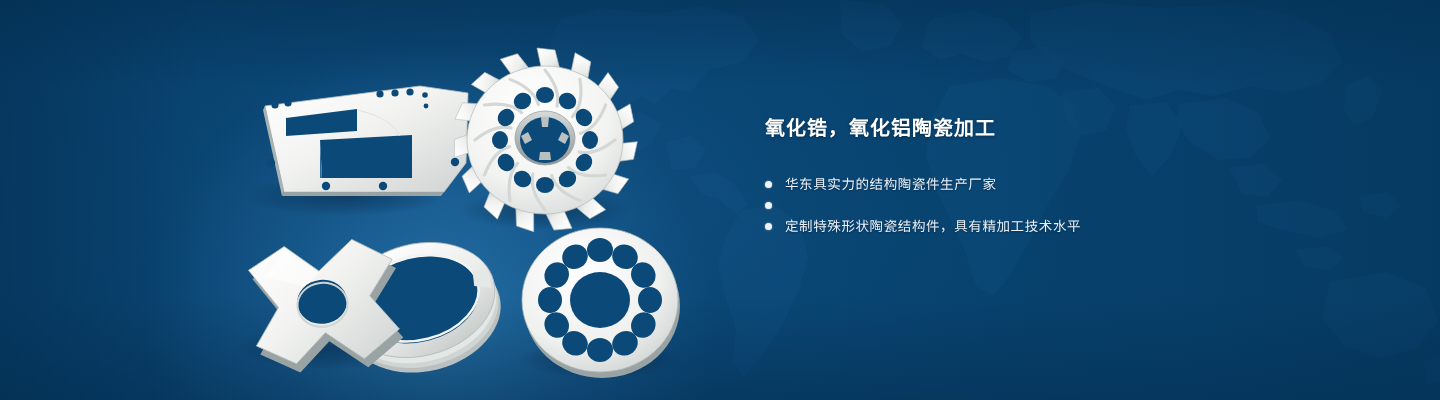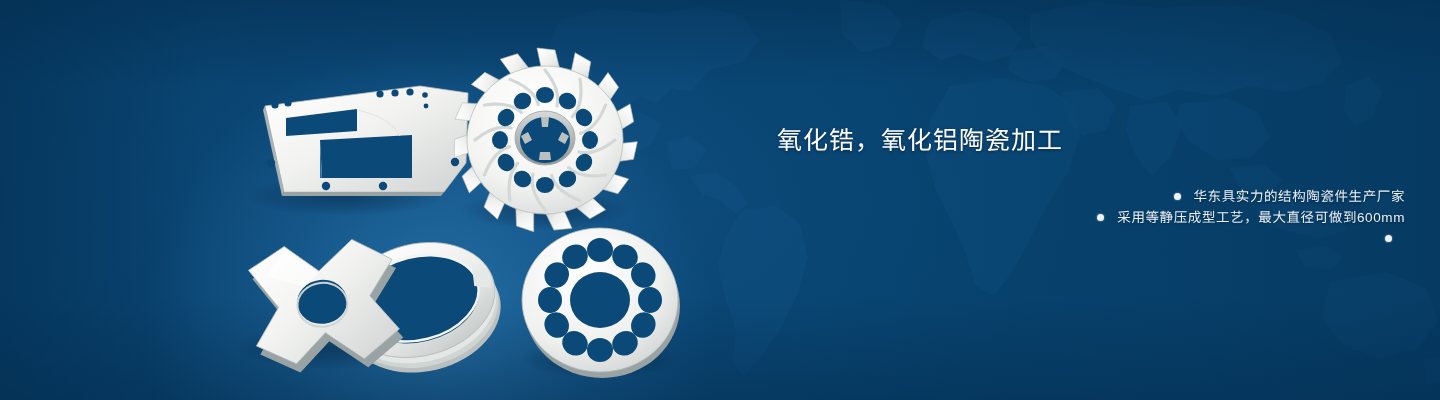--- a/index.html
+++ b/index.html
@@ -72,40 +72,39 @@
   .products svg { display: block; }
 
   
   .copy {
     position: absolute;
     left: 765px;
     top: 108px;
     width: 640px;
   }
   .headline {
-    margin: 12px;
-    font-size: 25px;
+    margin: 0;
+    font-size: 20px;
     line-height: 40px;
     letter-spacing: 1px;
-    font-weight: 400;
+    font-weight: 700;
     color: #ffffff;
     text-shadow: 0 1px 3px rgba(0,20,42,0.55);
     white-space: nowrap;
   }
   .bullets {
     list-style: none;
     margin: 26px 0 0 0;
     padding: 0;
   }
   .bullet {
     display: flex;
     align-items: center;
     height: 21px;
     margin-bottom: 0px;
-    justify-content: flex-end;
   }
   .dot {
     flex: 0 0 auto;
     width: 7px;
     height: 7px;
     border-radius: 50%;
     background: #eef3f7;
     box-shadow: 0 0 2px rgba(255,255,255,0.55);
     margin-right: 13px;
   }
@@ -466,21 +465,21 @@
   <div class="copy">
     <h1 class="headline">氧化锆，氧化铝陶瓷加工</h1>
 
     <ul class="bullets">
       <li class="bullet">
         <span class="dot"></span>
         <span class="bullet-text">华东具实力的结构陶瓷件生产厂家</span>
       </li>
       <li class="bullet">
         <span class="dot"></span>
-        <span class="bullet-text">采用等静压成型工艺，最大直径可做到600mm</span>
       </li>
       <li class="bullet">
         <span class="dot"></span>
+        <span class="bullet-text">定制特殊形状陶瓷结构件，具有精加工技术水平</span>
       </li>
     </ul>
   </div>
 
 </div>
 
 </body></html>

